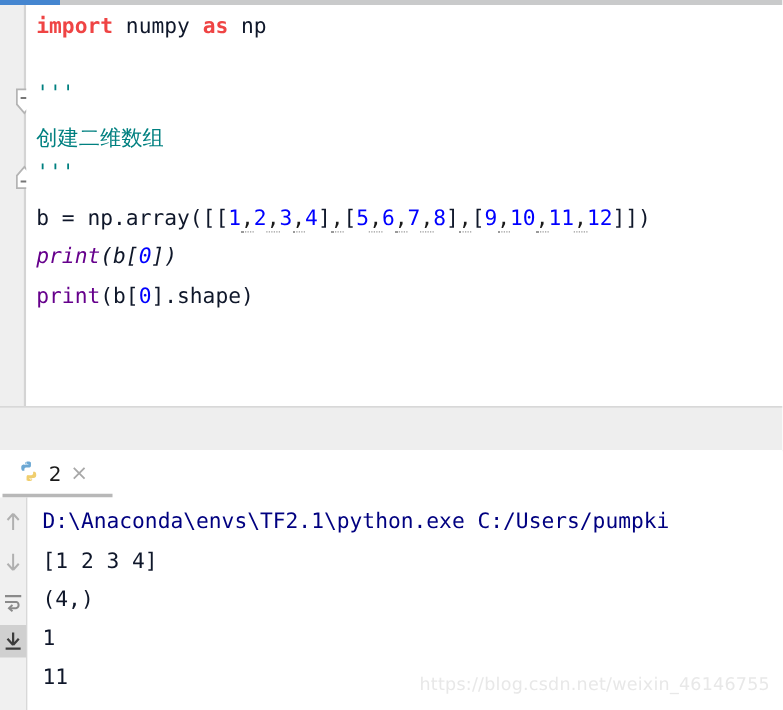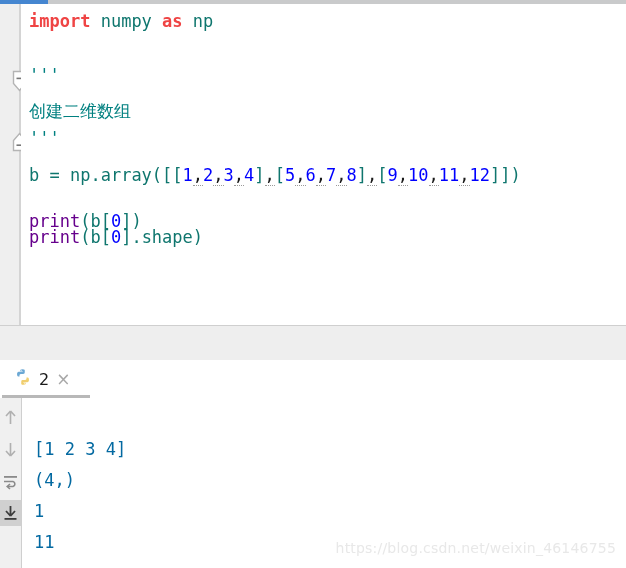--- a/index.html
+++ b/index.html
@@ -67,21 +67,21 @@
   .code-line {
     position: absolute;
     left: 8px;
     white-space: pre;
     font-family: "DejaVu Sans Mono", monospace;
     font-size: 17px;
     line-height: 18px;
     letter-spacing: 0px;
   }
   .kw      { color: #ef4444; font-weight: bold; }
-  .plain   { color: #0f766e; }
+  .plain   { color: #0f172a; }
   .func    { color: #66008c; }
   .num     { color: #0000ff; }
   .doc     { color: #008080; }
   .comma   { color: #1a1a1a; border-bottom: 1px dotted #9a9a9a; }
 
   
   #splitter-band {
     position: absolute;
     left: 0; top: 325px;
     width: 626px; height: 34px;
@@ -160,21 +160,21 @@
   }
   .out-line {
     position: absolute;
     left: 12px;
     white-space: pre;
     font-family: "DejaVu Sans Mono", monospace;
     font-size: 17px;
     line-height: 18px;
   }
   .out-cmd { color: #000080; }
-  .out-res { color: #0369a1; }
+  .out-res { color: #0f172a; }
 
   
   #watermark {
     position: absolute;
     right: 10px;
     bottom: 12px;
     font-family: "DejaVu Sans", sans-serif;
     font-size: 14px;
     color: #e8e8e8;
     letter-spacing: 0.2px;
@@ -204,21 +204,21 @@
           <rect x="5.5" y="13.4" width="6" height="1.6" fill="#777777"></rect>
         </svg>
       </div>
     </div>
   <div id="code-area">
       <div class="code-line" style="top: 8px;"><span class="kw">import</span><span class="plain"> </span><span class="plain">numpy</span><span class="plain"> </span><span class="kw">as</span><span class="plain"> </span><span class="plain">np</span></div>
       <div class="code-line" style="top: 62px;"><span class="doc">'''</span></div>
       <div class="code-line" style="top: 98px;"><span class="doc">创建二维数组</span></div>
       <div class="code-line" style="top: 125px;"><span class="doc">'''</span></div>
       <div class="code-line" style="top: 162px;"><span class="plain">b </span><span class="plain">= </span><span class="plain">np.array([[</span><span class="num">1</span><span class="comma">,</span><span class="num">2</span><span class="comma">,</span><span class="num">3</span><span class="comma">,</span><span class="num">4</span><span class="plain">]</span><span class="comma">,</span><span class="plain">[</span><span class="num">5</span><span class="comma">,</span><span class="num">6</span><span class="comma">,</span><span class="num">7</span><span class="comma">,</span><span class="num">8</span><span class="plain">]</span><span class="comma">,</span><span class="plain">[</span><span class="num">9</span><span class="comma">,</span><span class="num">10</span><span class="comma">,</span><span class="num">11</span><span class="comma">,</span><span class="num">12</span><span class="plain">]])</span></div>
-      <div class="code-line" style="top: 208px;"><span class="func">print</span><span class="plain">(b[</span><span class="num">0</span><span class="plain">])</span></div>
+      <div class="code-line" style="top: 192px; font-style: italic;"><span class="func">print</span><span class="plain">(b[</span><span class="num">0</span><span class="plain">])</span></div>
       <div class="code-line" style="top: 224px;"><span class="func">print</span><span class="plain">(b[</span><span class="num">0</span><span class="plain">].shape)</span></div>
     </div>
 </div>
 
 <div id="splitter-band"></div>
 
 <div id="console-pane">
 
   <div id="console-tabbar">
     <div id="console-tab">
@@ -254,20 +254,21 @@
       </div>
       <div class="tool-btn selected">
         <svg width="15" height="17" viewBox="0 0 15 17">
           <path d="M7.5 1 L7.5 10 M7.5 11 L3 6 M7.5 11 L12 6" stroke="#3c3c3c" stroke-width="1.8" fill="none"></path>
           <rect x="1.5" y="13" width="12" height="1.8" fill="#3c3c3c"></rect>
         </svg>
       </div>
     </div>
 
   <div id="console-output">
+      <div class="out-line out-cmd" style="top: 10px;">D:\Anaconda\envs\TF2.1\python.exe C:/Users/pumpki</div>
       <div class="out-line out-res" style="top: 42px;">[1 2 3 4]</div>
       <div class="out-line out-res" style="top: 73px;">(4,)</div>
       <div class="out-line out-res" style="top: 104px;">1</div>
       <div class="out-line out-res" style="top: 135px;">11</div>
     </div>
 </div>
 
 <div id="watermark">https://blog.csdn.net/weixin_46146755</div>
 
 </body></html>

